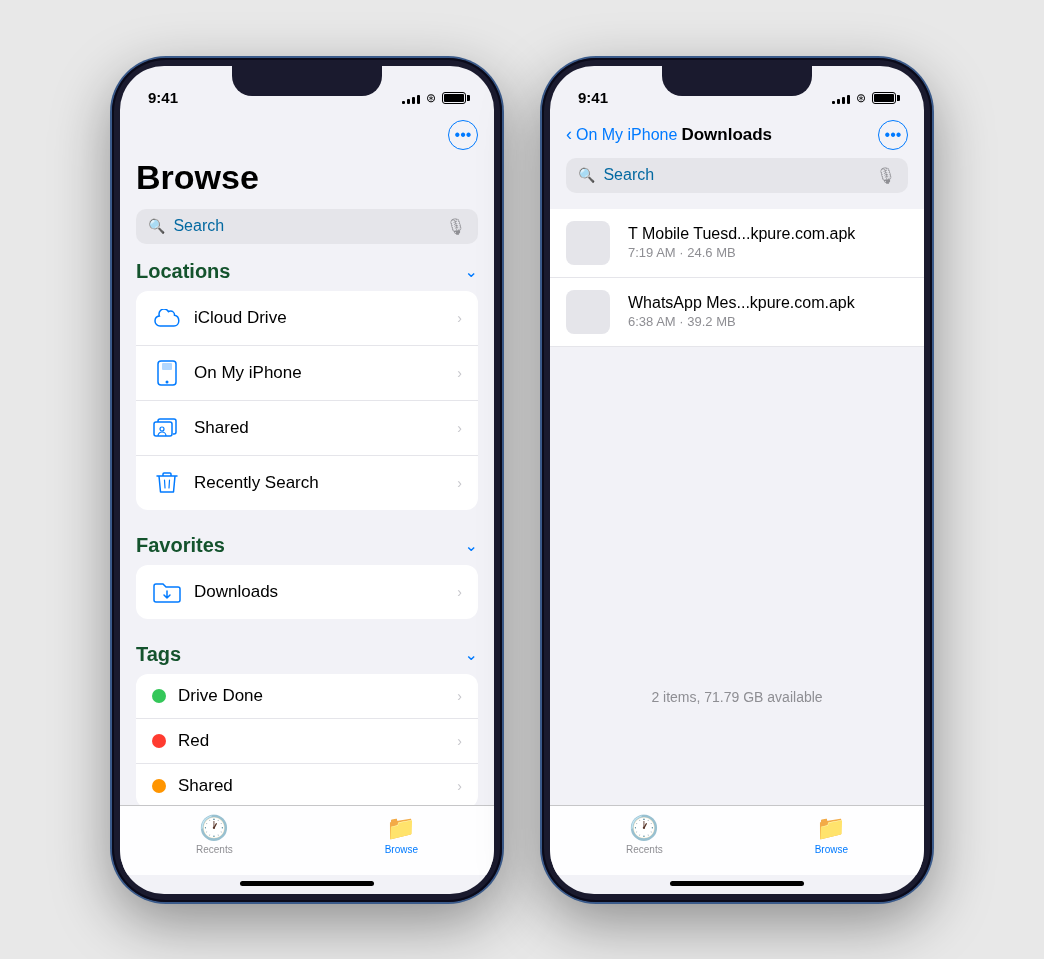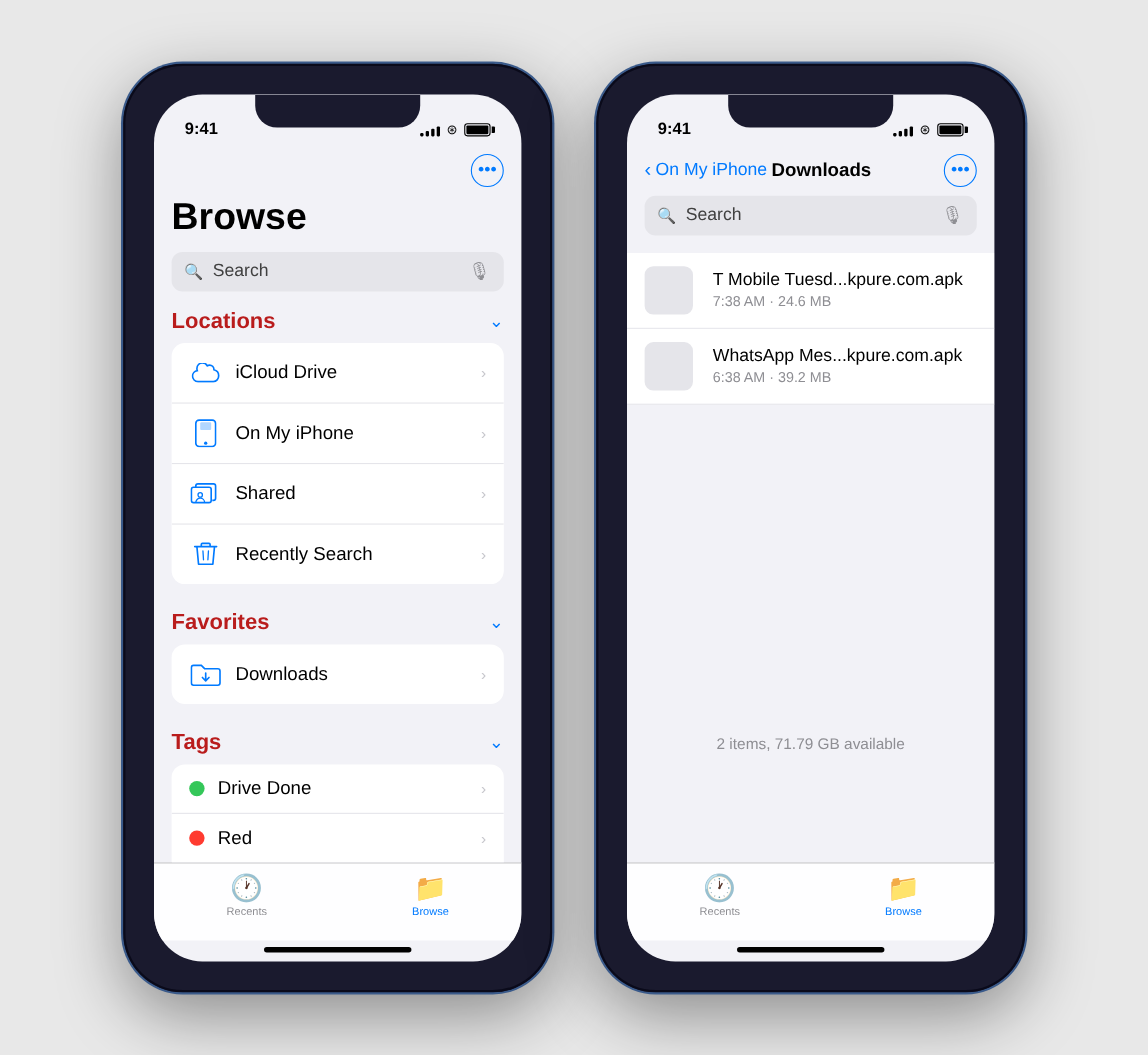--- a/index.html
+++ b/index.html
@@ -13,21 +13,21 @@
       font-family: -apple-system, 'SF Pro Display', 'Helvetica Neue', sans-serif;
       gap: 40px;
     }
 
     
     .phone {
       width: 390px;
       height: 844px;
       background: #1a1a2e;
       border-radius: 54px;
-      padding: 28px;
+      padding: 8px;
       position: relative;
       box-shadow: 0 0 0 2px #3a5a8a, 0 20px 60px rgba(0,0,0,0.4), inset 0 0 0 2px #0a0a1a;
     }
     .phone-inner {
       width: 100%;
       height: 100%;
       background: #f2f2f7;
       border-radius: 44px;
       overflow: hidden;
       position: relative;
@@ -173,21 +173,21 @@
       align-items: center;
       gap: 8px;
       flex-shrink: 0;
     }
     .search-icon-svg {
       color: #8e8e93;
       font-size: 14px;
     }
     .search-placeholder {
       flex: 1;
-      color: #404040;
+      color: #0369a1;
       font-size: 16px;
     }
     .mic-icon {
       color: #8e8e93;
       font-size: 16px;
     }
 
     
     .scroll-area {
       flex: 1;
@@ -203,21 +203,21 @@
     }
     .section-header {
       display: flex;
       justify-content: space-between;
       align-items: center;
       margin-bottom: 8px;
     }
     .section-title {
       font-size: 20px;
       font-weight: 600;
-      color: #b91c1c;
+      color: #14532d;
     }
     .section-chevron {
       color: #007aff;
       font-size: 16px;
     }
     .list-card {
       background: #fff;
       border-radius: 12px;
       overflow: hidden;
     }
@@ -526,21 +526,21 @@
       <span class="search-icon-svg">🔍</span>
       <span class="search-placeholder">Search</span>
       <span class="mic-icon">🎙</span>
     </div>
 
     <div class="file-list" style="flex:1;position:relative;">
       <div class="file-item">
         <div class="file-icon"></div>
         <div class="file-info">
           <div class="file-name">T Mobile Tuesd...kpure.com.apk</div>
-          <div class="file-meta">7:38 AM · 24.6 MB</div>
+          <div class="file-meta">7:19 AM · 24.6 MB</div>
         </div>
       </div>
       <div class="file-item">
         <div class="file-icon"></div>
         <div class="file-info">
           <div class="file-name">WhatsApp Mes...kpure.com.apk</div>
           <div class="file-meta">6:38 AM · 39.2 MB</div>
         </div>
       </div>
       <div class="storage-info">2 items, 71.79 GB available</div>

